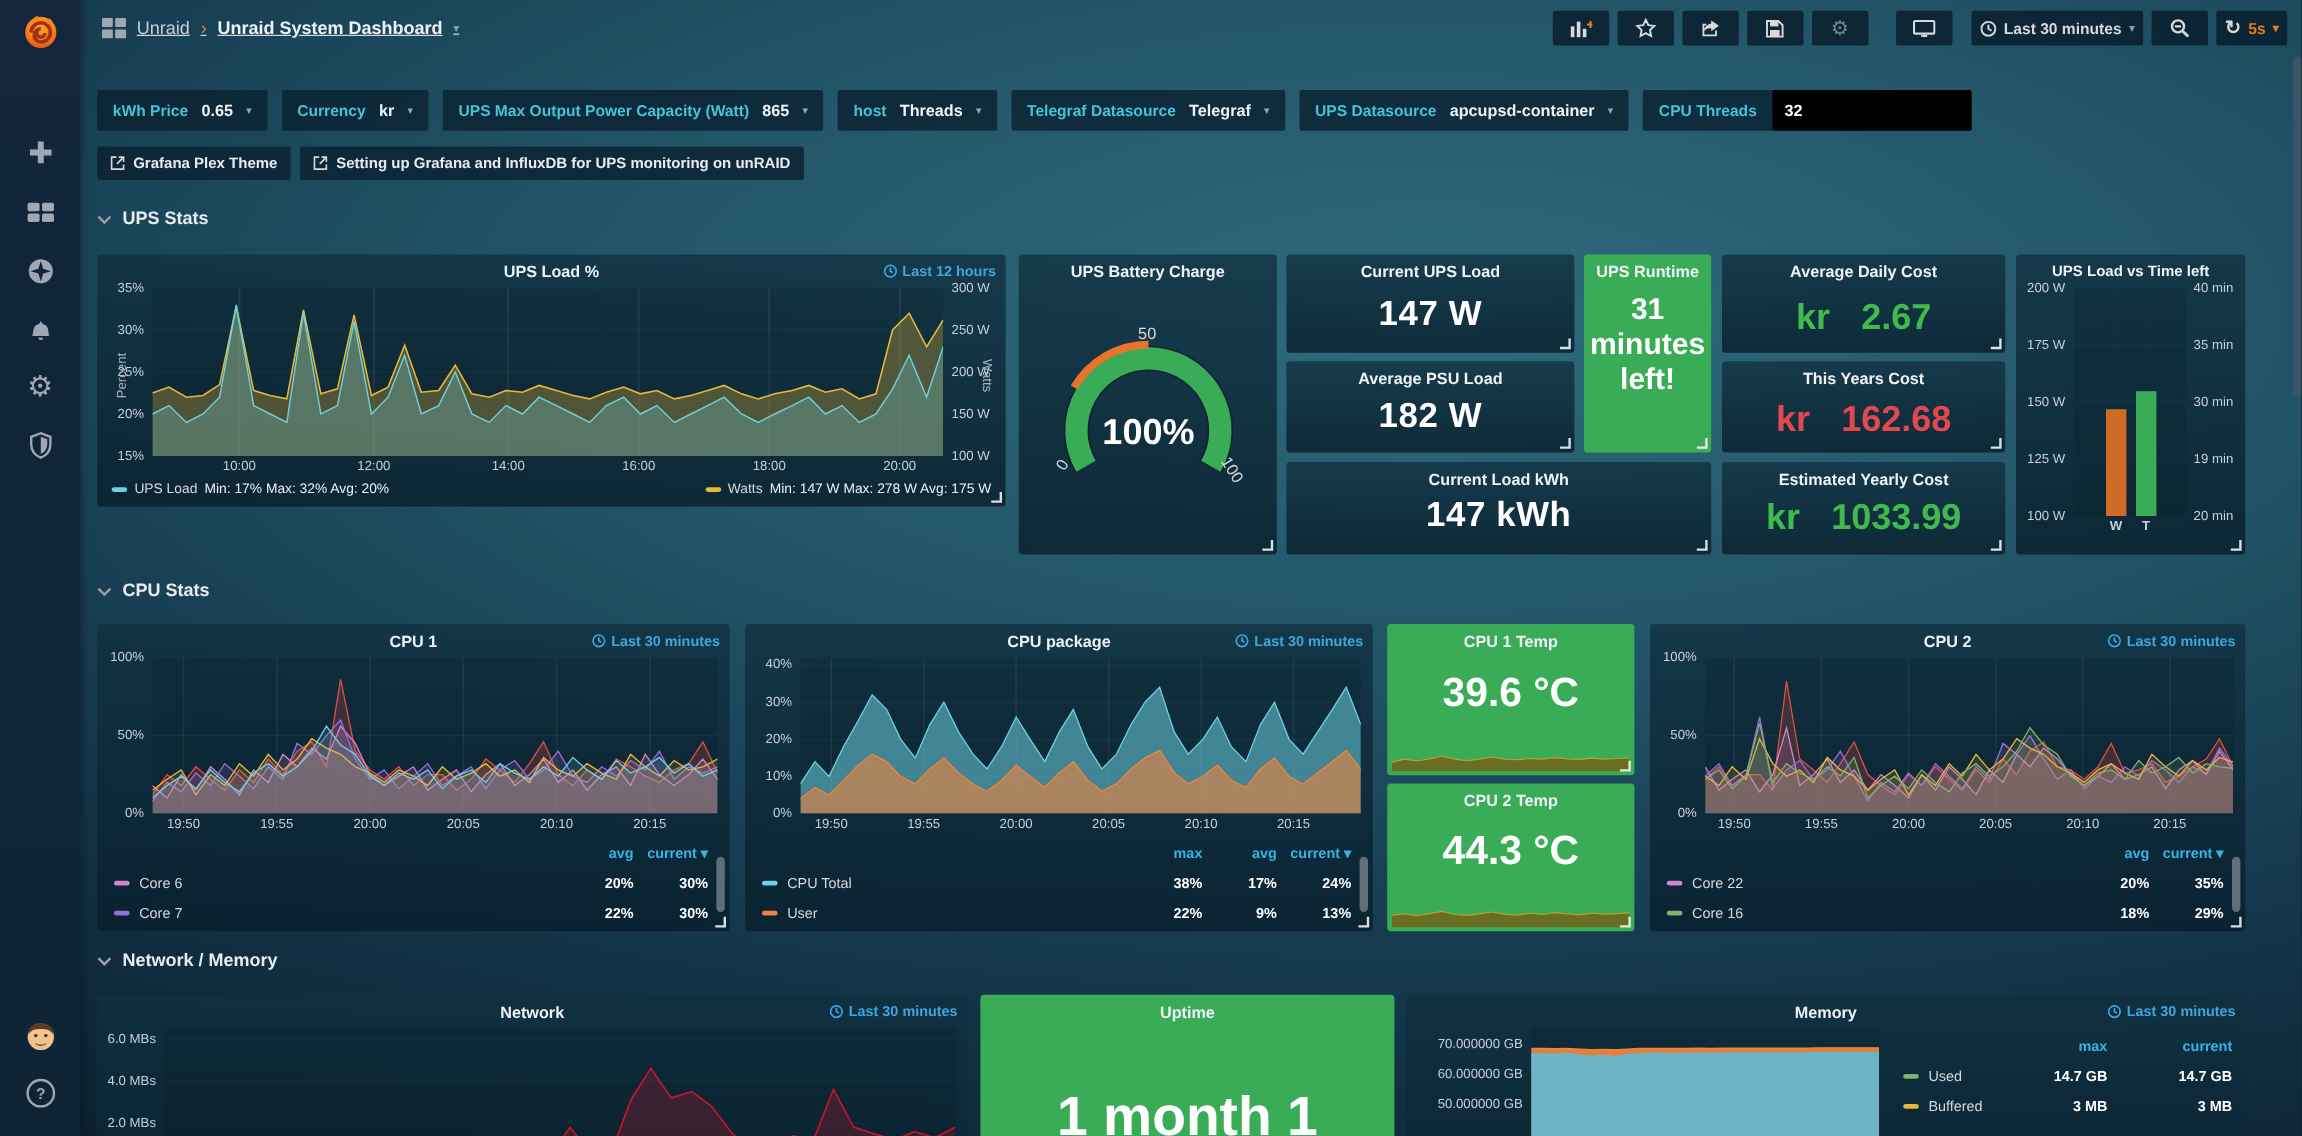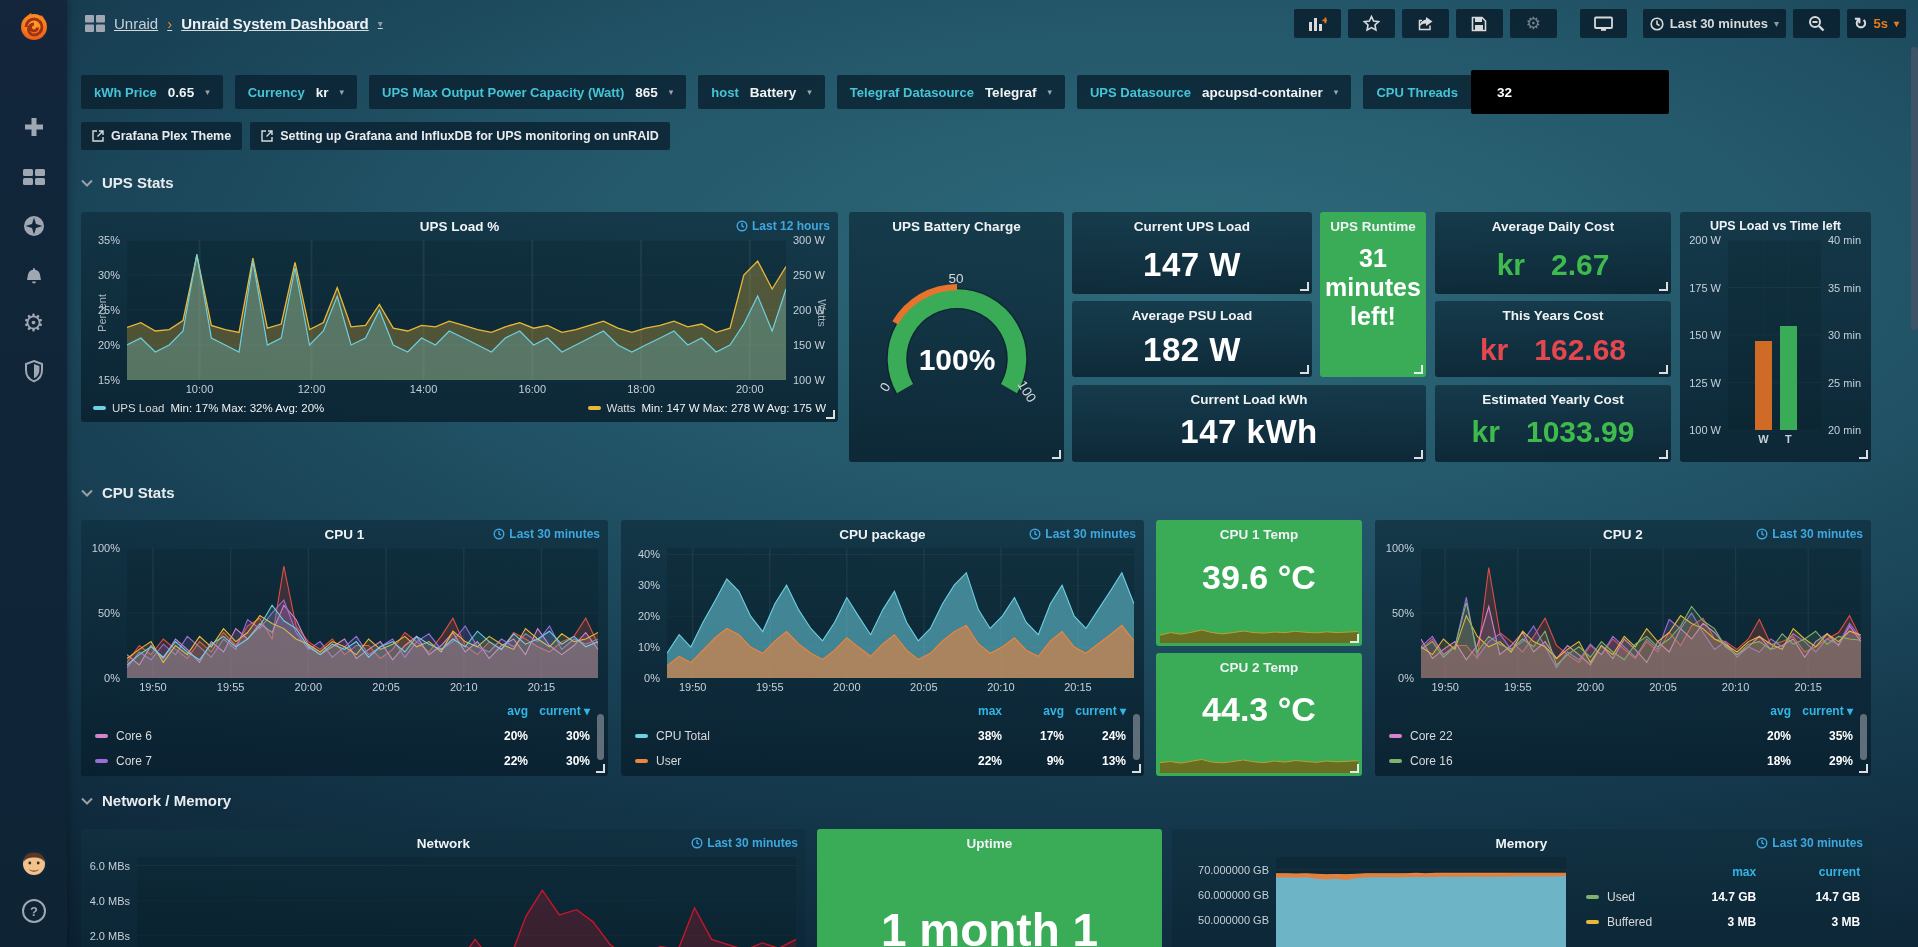--- a/index.html
+++ b/index.html
@@ -22,35 +22,35 @@
   .nav-box{height:29px;min-width:33px;padding:0 7px;background:rgba(9,30,46,.85);border-radius:2px;display:flex;align-items:center;justify-content:center;gap:6px;color:#d8d9da;cursor:pointer;font-size:13px;}
   .nav-box.dim{color:#76818b;}
   .gap{width:9px;}
   .orange{color:#eb7b18;font-weight:bold;}
   
   #vars{position:absolute;left:81px;top:75px;display:flex;gap:12px;}
   .varbox{height:34px;background:rgba(10,33,48,.8);border-radius:2px;display:flex;align-items:center;gap:11px;padding:0 13px;cursor:pointer;}
   .varbox .vlabel{color:#45c4d6;font-weight:bold;font-size:13px;}
   .varbox .vvalue{color:#f0f3f5;font-weight:bold;font-size:13.5px;}
   .varbox .caret{font-size:9px;color:#9aa4ad;}
-  .var-input{width:146px;height:44px;background:#000;border:none;color:#fff;font-weight:bold;font-size:13.5px;padding:0 26px;border-radius:2px;font-family:"Liberation Sans",sans-serif;}
+  .var-input{width:146px;height:34px;background:#000;border:none;color:#fff;font-weight:bold;font-size:13.5px;padding:0 10px;border-radius:2px;font-family:"Liberation Sans",sans-serif;}
   #links{position:absolute;left:81px;top:122px;display:flex;gap:8px;}
   .linkbox{height:28px;background:rgba(10,33,48,.8);border-radius:2px;display:flex;align-items:center;gap:7px;padding:0 11px;color:#e8ecef;font-weight:bold;font-size:12.5px;cursor:pointer;}
   
   .section-h{position:absolute;display:flex;align-items:center;gap:9px;font-size:15px;font-weight:bold;color:#e8ecef;cursor:pointer;}
   .chev{color:#9aa0a6;}
   
   .panel{position:absolute;background:linear-gradient(180deg,rgba(16,48,64,.78) 0%,rgba(8,30,44,.82) 100%);border-radius:3px;overflow:hidden;}
   .panel.green{background:#3aac57;}
   .p-head{position:relative;height:28px;display:flex;align-items:center;justify-content:center;}
   .p-title{font-size:13.5px;font-weight:bold;color:#f0f3f5;cursor:pointer;}
   .p-time{position:absolute;right:8px;top:7px;display:flex;align-items:center;gap:4px;color:#3fa7e0;font-size:12px;font-weight:bold;cursor:pointer;}
   .rsz{position:absolute;right:3px;bottom:3px;width:7px;height:7px;border-right:2px solid rgba(255,255,255,.85);border-bottom:2px solid rgba(255,255,255,.85);cursor:nwse-resize;}
   
-  .stat-val{text-align:center;font-weight:bold;color:#fff;font-size:33px;margin-top:6px;letter-spacing:.5px;}
+  .stat-val{text-align:center;font-weight:bold;color:#fff;font-size:29px;margin-top:6px;letter-spacing:.5px;}
   .cost-val{text-align:center;font-weight:bold;font-size:30px;margin-top:8px;display:flex;justify-content:center;gap:26px;}
   .cost-val.greenv{color:#3fbb4d;}
   .cost-val.redv{color:#e4484f;}
   .big-green-val{text-align:center;font-weight:bold;color:#fff;}
   
   .c-area{display:grid;grid-template-areas:"yl plot yr" "xa xb xc";grid-template-rows:1fr 18px;}
   .c-yl{grid-area:yl;position:relative;}
   .c-yr{grid-area:yr;position:relative;}
   .c-plot{grid-area:plot;position:relative;background:rgba(5,20,30,.18);}
   .c-plot svg{position:absolute;inset:0;width:100%;height:100%;}
@@ -239,21 +239,21 @@
       <span class="vvalue">kr</span>
       <span class="caret">▾</span>
     </div>
     <div class="varbox">
       <span class="vlabel">UPS Max Output Power Capacity (Watt)</span>
       <span class="vvalue">865</span>
       <span class="caret">▾</span>
     </div>
     <div class="varbox">
       <span class="vlabel">host</span>
-      <span class="vvalue">Battery</span>
+      <span class="vvalue">Threads</span>
       <span class="caret">▾</span>
     </div>
     <div class="varbox">
       <span class="vlabel">Telegraf Datasource</span>
       <span class="vvalue">Telegraf</span>
       <span class="caret">▾</span>
     </div>
     <div class="varbox">
       <span class="vlabel">UPS Datasource</span>
       <span class="vvalue">apcupsd-container</span>
@@ -474,21 +474,21 @@
             <line x1="38" y1="0" x2="38" y2="100" stroke="rgba(255,255,255,0.06)" stroke-width="0.3"></line>
             <line x1="65" y1="0" x2="65" y2="100" stroke="rgba(255,255,255,0.06)" stroke-width="0.3"></line>
           </svg>
           <div class="bar" style="left: 29%; width: 18%; height: 47%; background: rgb(207, 106, 39);"></div>
           <div class="bar" style="left: 56%; width: 18%; height: 55%; background: rgb(58, 171, 86);"></div>
         </div>
         <div class="c-yr">
           <div class="ytick r" style="top: 0%;">40 min</div>
           <div class="ytick r" style="top: 25%;">35 min</div>
           <div class="ytick r" style="top: 50%;">30 min</div>
-          <div class="ytick r" style="top: 75%;">25 min</div>
+          <div class="ytick r" style="top: 75%;">19 min</div>
           <div class="ytick r" style="top: 100%;">20 min</div>
         </div>
         <div class="c-x">
           <div class="xtick" style="left: 38%; font-weight: bold;">W</div>
           <div class="xtick" style="left: 65%; font-weight: bold;">T</div>
         </div>
       </div>
     <div class="rsz"></div>
   </div>
 

